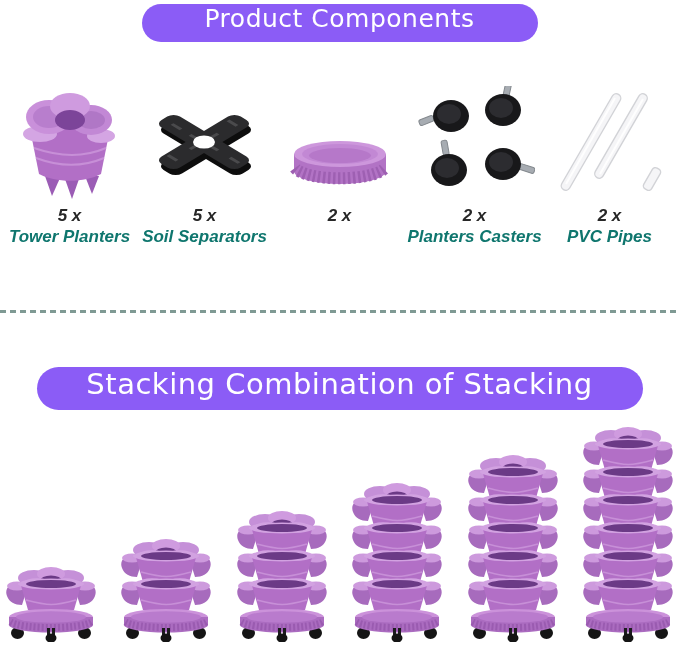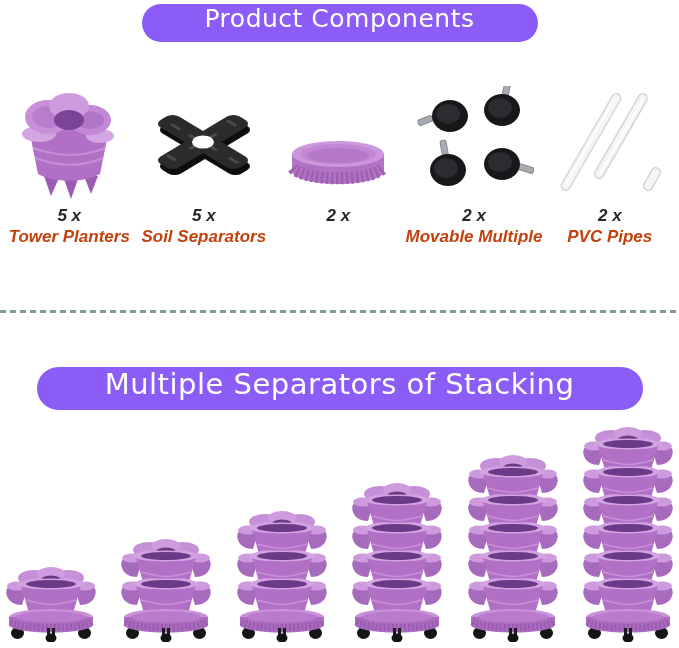--- a/index.html
+++ b/index.html
@@ -7,21 +7,21 @@
        font-family:"Liberation Sans", sans-serif;}
   .banner{position:absolute;left:50%;transform:translateX(-50%);
           background:#8b5cf6;color:#ffffff;display:flex;align-items:flex-start;justify-content:center;
           font-weight:normal;letter-spacing:.5px;font-family:"DejaVu Sans", sans-serif;}
   .banner1{top:4px;width:396px;height:38px;border-radius:20px;font-size:25px;}
   .banner2{top:367px;width:606px;height:43px;border-radius:22px;font-size:29px;}
   .comp-row{position:absolute;top:86px;left:2px;right:2px;display:flex;}
   .comp{flex:1;display:flex;flex-direction:column;align-items:center;font-style:italic;}
   .icon-box{height:116px;display:flex;align-items:flex-end;justify-content:center;}
   .qty{font-size:17px;font-weight:bold;color:#272727;margin-top:4px;line-height:1.2;}
-  .cname{font-size:17px;font-weight:bold;color:#c2410c;line-height:1.25;white-space:nowrap;}
+  .cname{font-size:17px;font-weight:bold;color:#0f766e;line-height:1.25;white-space:nowrap;}
   .divider{position:absolute;top:310px;left:0;right:0;height:3px;
            background:repeating-linear-gradient(90deg,#7f9a94 0 6px,transparent 6px 10px);}
   .stack-row{position:absolute;bottom:2px;left:4px;right:4px;display:flex;
              justify-content:space-between;align-items:flex-end;}
 </style>
 </head>
 <body>
 
 <div class="banner banner1">
   <span>Product Components</span>
@@ -113,21 +113,21 @@
         <g>
           <rect x="16" y="-6" width="16" height="6" rx="2" transform="translate(88,78) rotate(18)" fill="#a7acb2" stroke="#83888d"></rect>
           <g transform="translate(88,78)">
               <ellipse rx="18" ry="16" fill="#18181a"></ellipse>
               <ellipse cx="-2" cy="-2" rx="12" ry="10" fill="#2c2c30"></ellipse>
             </g>
         </g>
       </svg>
     </span>
     <div class="qty">2 x</div>
-    <div class="cname">Movable Multiple</div>
+    <div class="cname">Planters Casters</div>
   </div>
 
   <div class="comp">
     <span class="icon-box">
       <svg width="122" height="112" viewBox="0 0 122 112" style="margin-bottom:4px">
         <g fill="#f5f5f7" stroke="#d2d3d7" stroke-width="1.4">
           <rect x="-4.5" y="-55" width="9" height="110" rx="4.5" transform="translate(42,56) rotate(30)"></rect>
           <rect x="-4.5" y="-48" width="9" height="96" rx="4.5" transform="translate(72,50) rotate(30)"></rect>
           <rect x="-4.5" y="-12" width="9" height="24" rx="3.5" transform="translate(103,93) rotate(30)"></rect>
         </g>
@@ -139,21 +139,21 @@
     </span>
     <div class="qty">2 x</div>
     <div class="cname">PVC Pipes</div>
   </div>
 
 </div>
 
 <div class="divider"></div>
 
 <div class="banner banner2">
-  <span>Multiple Separators of Stacking</span>
+  <span>Stacking Combination of Stacking</span>
 </div>
 
 <div class="stack-row">
     <div><svg width="94" height="76" viewBox="0 0 94 76" xmlns="http://www.w3.org/2000/svg">
         <g transform="translate(0,3)">
       <ellipse cx="30" cy="9" rx="16" ry="8" fill="#c590d8"></ellipse>
       <ellipse cx="64" cy="9" rx="16" ry="8" fill="#c590d8"></ellipse>
       <ellipse cx="47" cy="5" rx="14" ry="7" fill="#cf9bdf"></ellipse>
       <ellipse cx="47" cy="12" rx="11" ry="5.5" fill="#6b3a86"></ellipse>
     </g>

